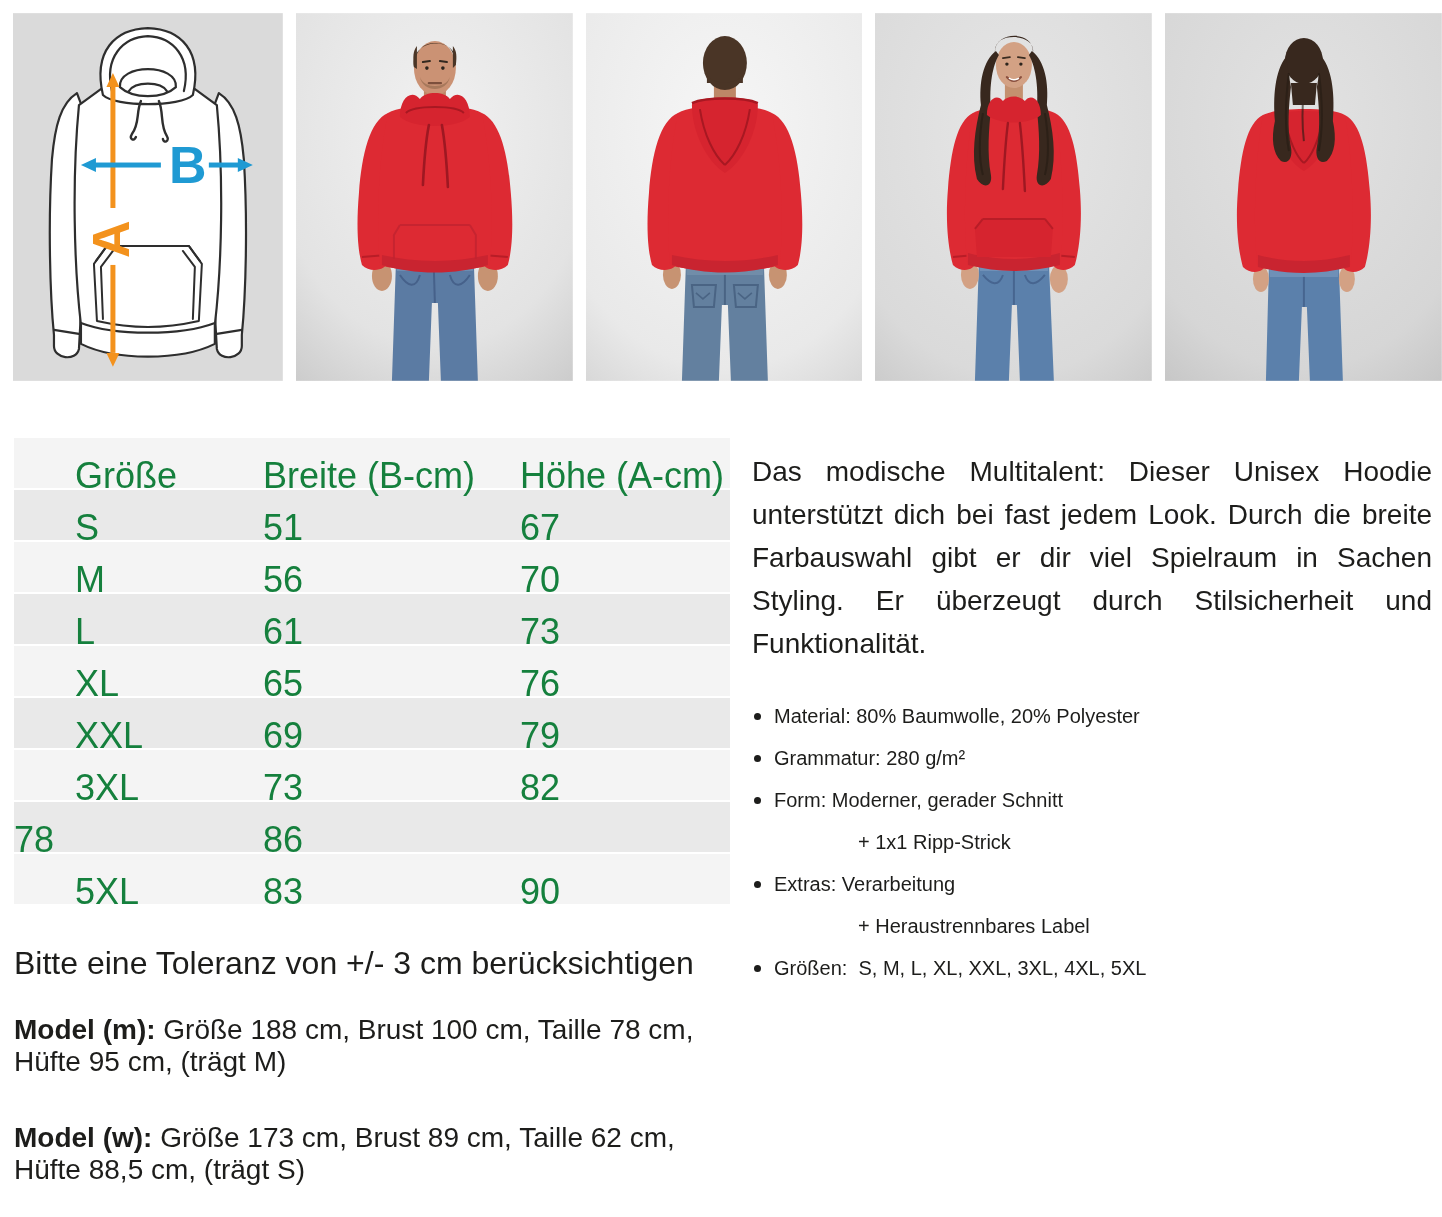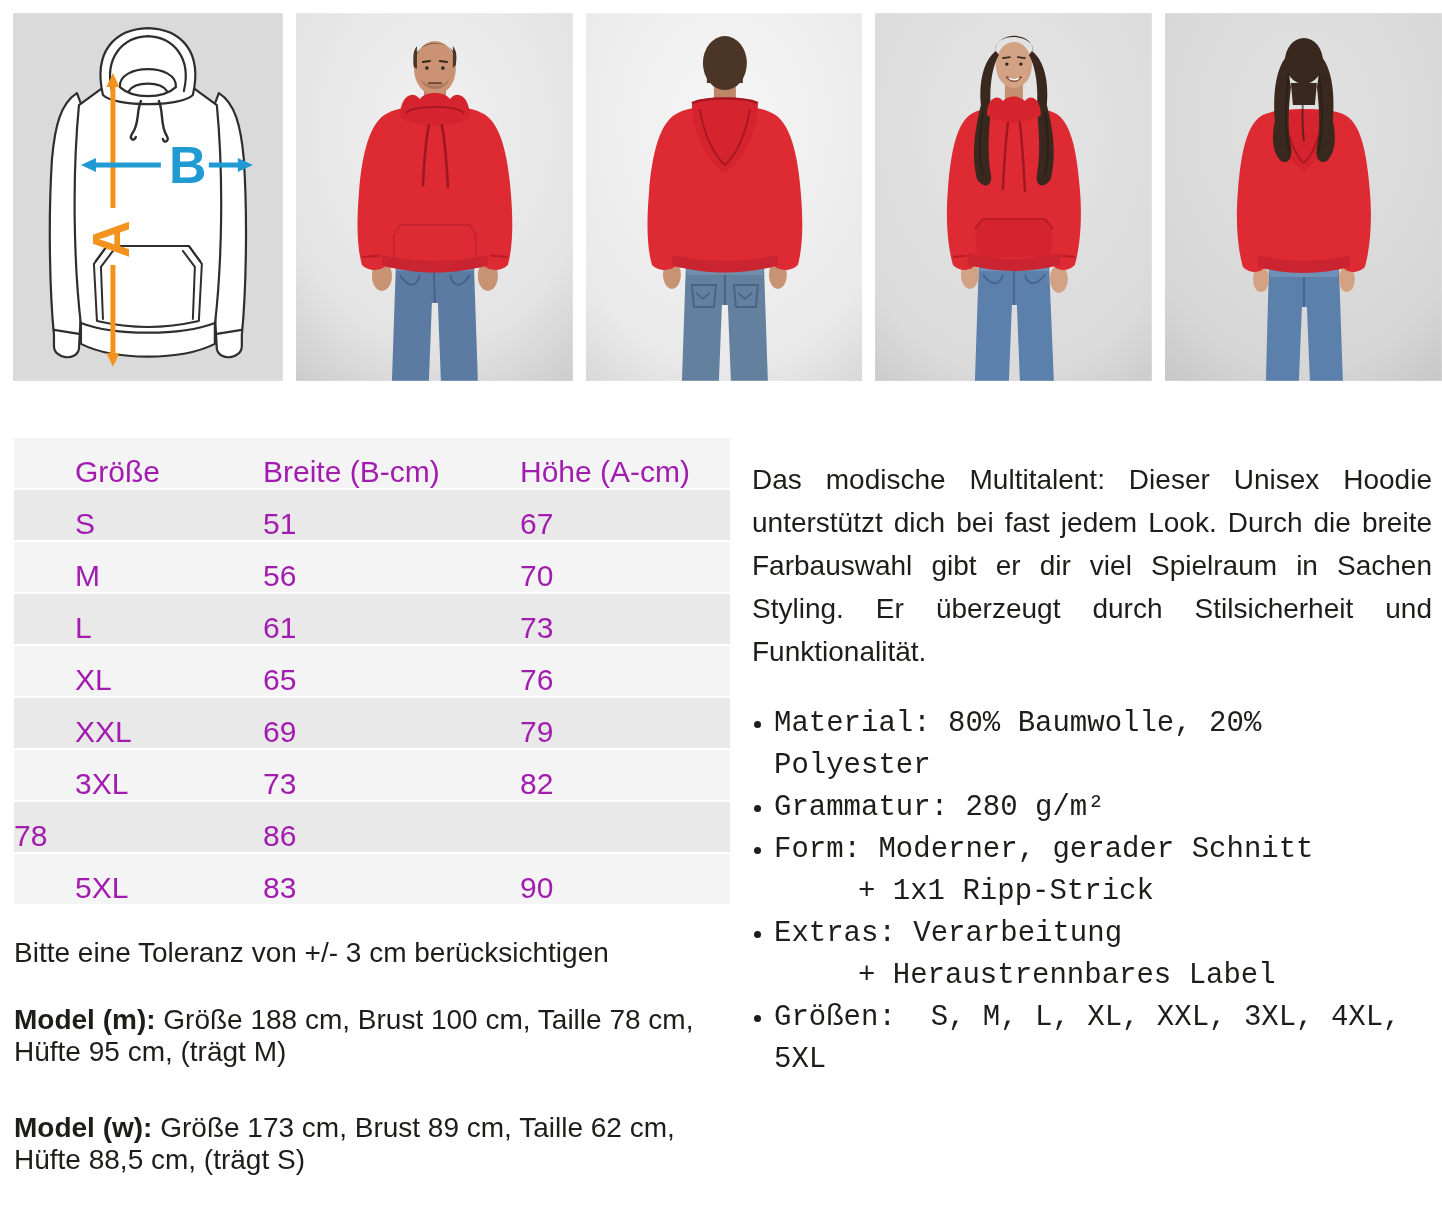--- a/index.html
+++ b/index.html
@@ -10,40 +10,40 @@
   .top-row { position:absolute; left:13px; top:13px; width:1429px; height:368px;
              display:flex; gap:13px; }
   .panel { height:368px; overflow:hidden; }
   .panel.diagram { width:270px; }
   .panel.photo { width:277px; }
   .panel svg { display:block; width:100%; height:100%; }
 
   
   .content { position:absolute; left:0; top:438px; width:1442px; }
   .left-col  { position:absolute; left:14px;  top:0; width:716px; }
-  .right-col { position:absolute; left:752px; top:20px; width:680px; }
+  .right-col { position:absolute; left:752px; top:12px; width:680px; }
 
   
   .size-table { width:716px; }
   .trow { display:grid; grid-template-columns:249px 257px 1fr; align-items:center;
           height:50px; margin-bottom:2px; background:#f4f4f4; }
   .trow.alt { background:#e9e9e9; }
-  .tc { font-size:30px; color:#a21caf;margin-top:17px; }
+  .tc { font-size:36px; color:#15803d;margin-top:17px; }
   .tc.c1 { padding-left:61px; }
 
   
-  .tolerance { margin-top:28px; font-size:28px; line-height:42px; }
+  .tolerance { margin-top:38px; font-size:32px; line-height:42px; }
   .model { margin-top:30px; font-size:28px; line-height:32px; width:700px; }
   .model + .model { margin-top:44px; }
   .model .b { font-weight:bold; }
 
   
   .intro { font-size:28px; line-height:43px; text-align:justify; text-align-last:left; }
   .bullets { margin-top:30px; list-style:none; }
-  .bullets li { position:relative; font-size:29px; line-height:42px; padding-left:22px;font-family:Liberation Mono, monospace; }
+  .bullets li { position:relative; font-size:20px; line-height:42px; padding-left:22px; }
   .bullets li .dot { position:absolute; left:2px; top:18px; width:7px; height:7px;
                      border-radius:50%; background:#1d1d1b; }
   .bullets li.subline { padding-left:106px; }
 </style>
 </head>
 <body>
 
 <div class="top-row">
 
   <div class="panel diagram">

